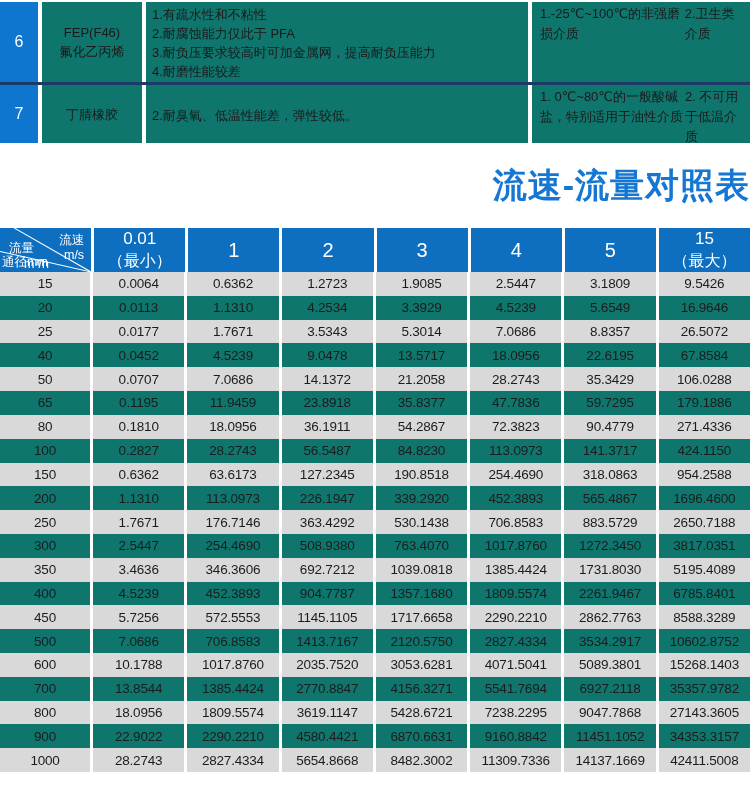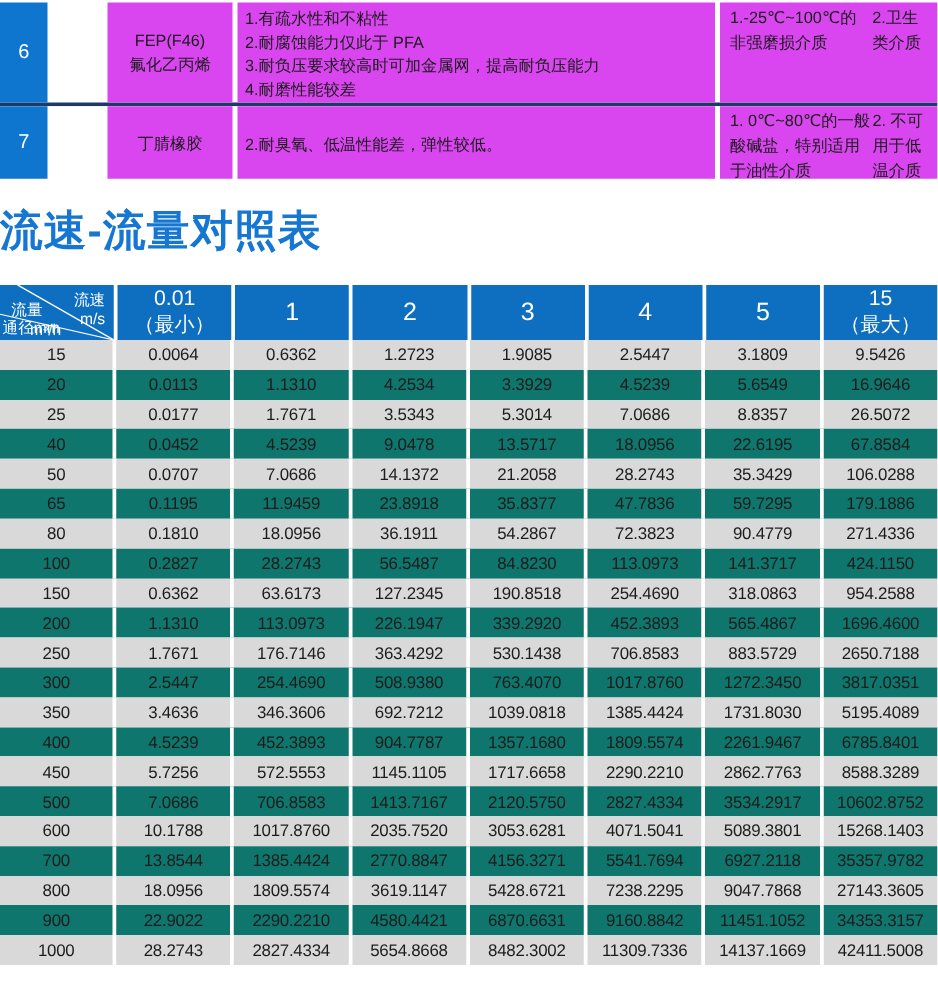--- a/index.html
+++ b/index.html
@@ -4,32 +4,32 @@
 <style>
   html,body{margin:0;padding:0;}
   body{
     width:750px;height:793px;background:#ffffff;overflow:hidden;
     font-family:"Liberation Sans","DejaVu Sans",sans-serif;
     -webkit-font-smoothing:antialiased;
   }
   
   .mat-table{padding-top:2px;}
   .mat-row{display:flex;column-gap:4px;background:#fff;}
-  .mat-row .cell{background:#d946ef;color:#1a1a1a;}
+  .mat-row .cell{background:#0f766e;color:#1a1a1a;}
   .num-cell{flex:0 0 38px;background:#0f76cf !important;color:#fff !important;
     display:flex;align-items:center;justify-content:center;font-size:16px;}
   .name-cell{flex:0 0 100px;display:flex;flex-direction:column;align-items:center;
-    justify-content:center;font-size:13px;line-height:19px;text-align:center;margin-left:44px;}
+    justify-content:center;font-size:13px;line-height:19px;text-align:center;}
   .props-cell{flex:0 0 374px;padding:2px 2px 0 6px;font-size:13px;line-height:19px;
     display:flex;flex-direction:column;justify-content:center;}
   .usage-cell{flex:1 1 auto;padding:2px 4px 0 8px;font-size:13px;line-height:20px;
     display:flex;flex-direction:row;justify-content:center;}
   .mat-divider{height:3px;background:#1b3a66;}
   
-  .page-title{margin-top:20px;height:44px;line-height:44px;text-align:left;
+  .page-title{margin-top:20px;height:44px;line-height:44px;text-align:right;
     color:#1677d2;font-size:34px;font-weight:600;letter-spacing:1px;}
   
   .flow-table{margin-top:21px;}
   .flow-header{display:flex;height:44px;background:#0e6fc0;color:#fff;}
   .flow-header .h-cell{flex:1 1 0;border-left:3px solid #fff;display:flex;
     flex-direction:column;align-items:center;justify-content:center;line-height:22px;}
   .h-line1{font-size:20px;}
   .h-line1.small{font-size:17px;}
   .h-line2{font-size:16px;}
   .corner-cell{flex:0 0 90px;border-left:none !important;position:relative;}

